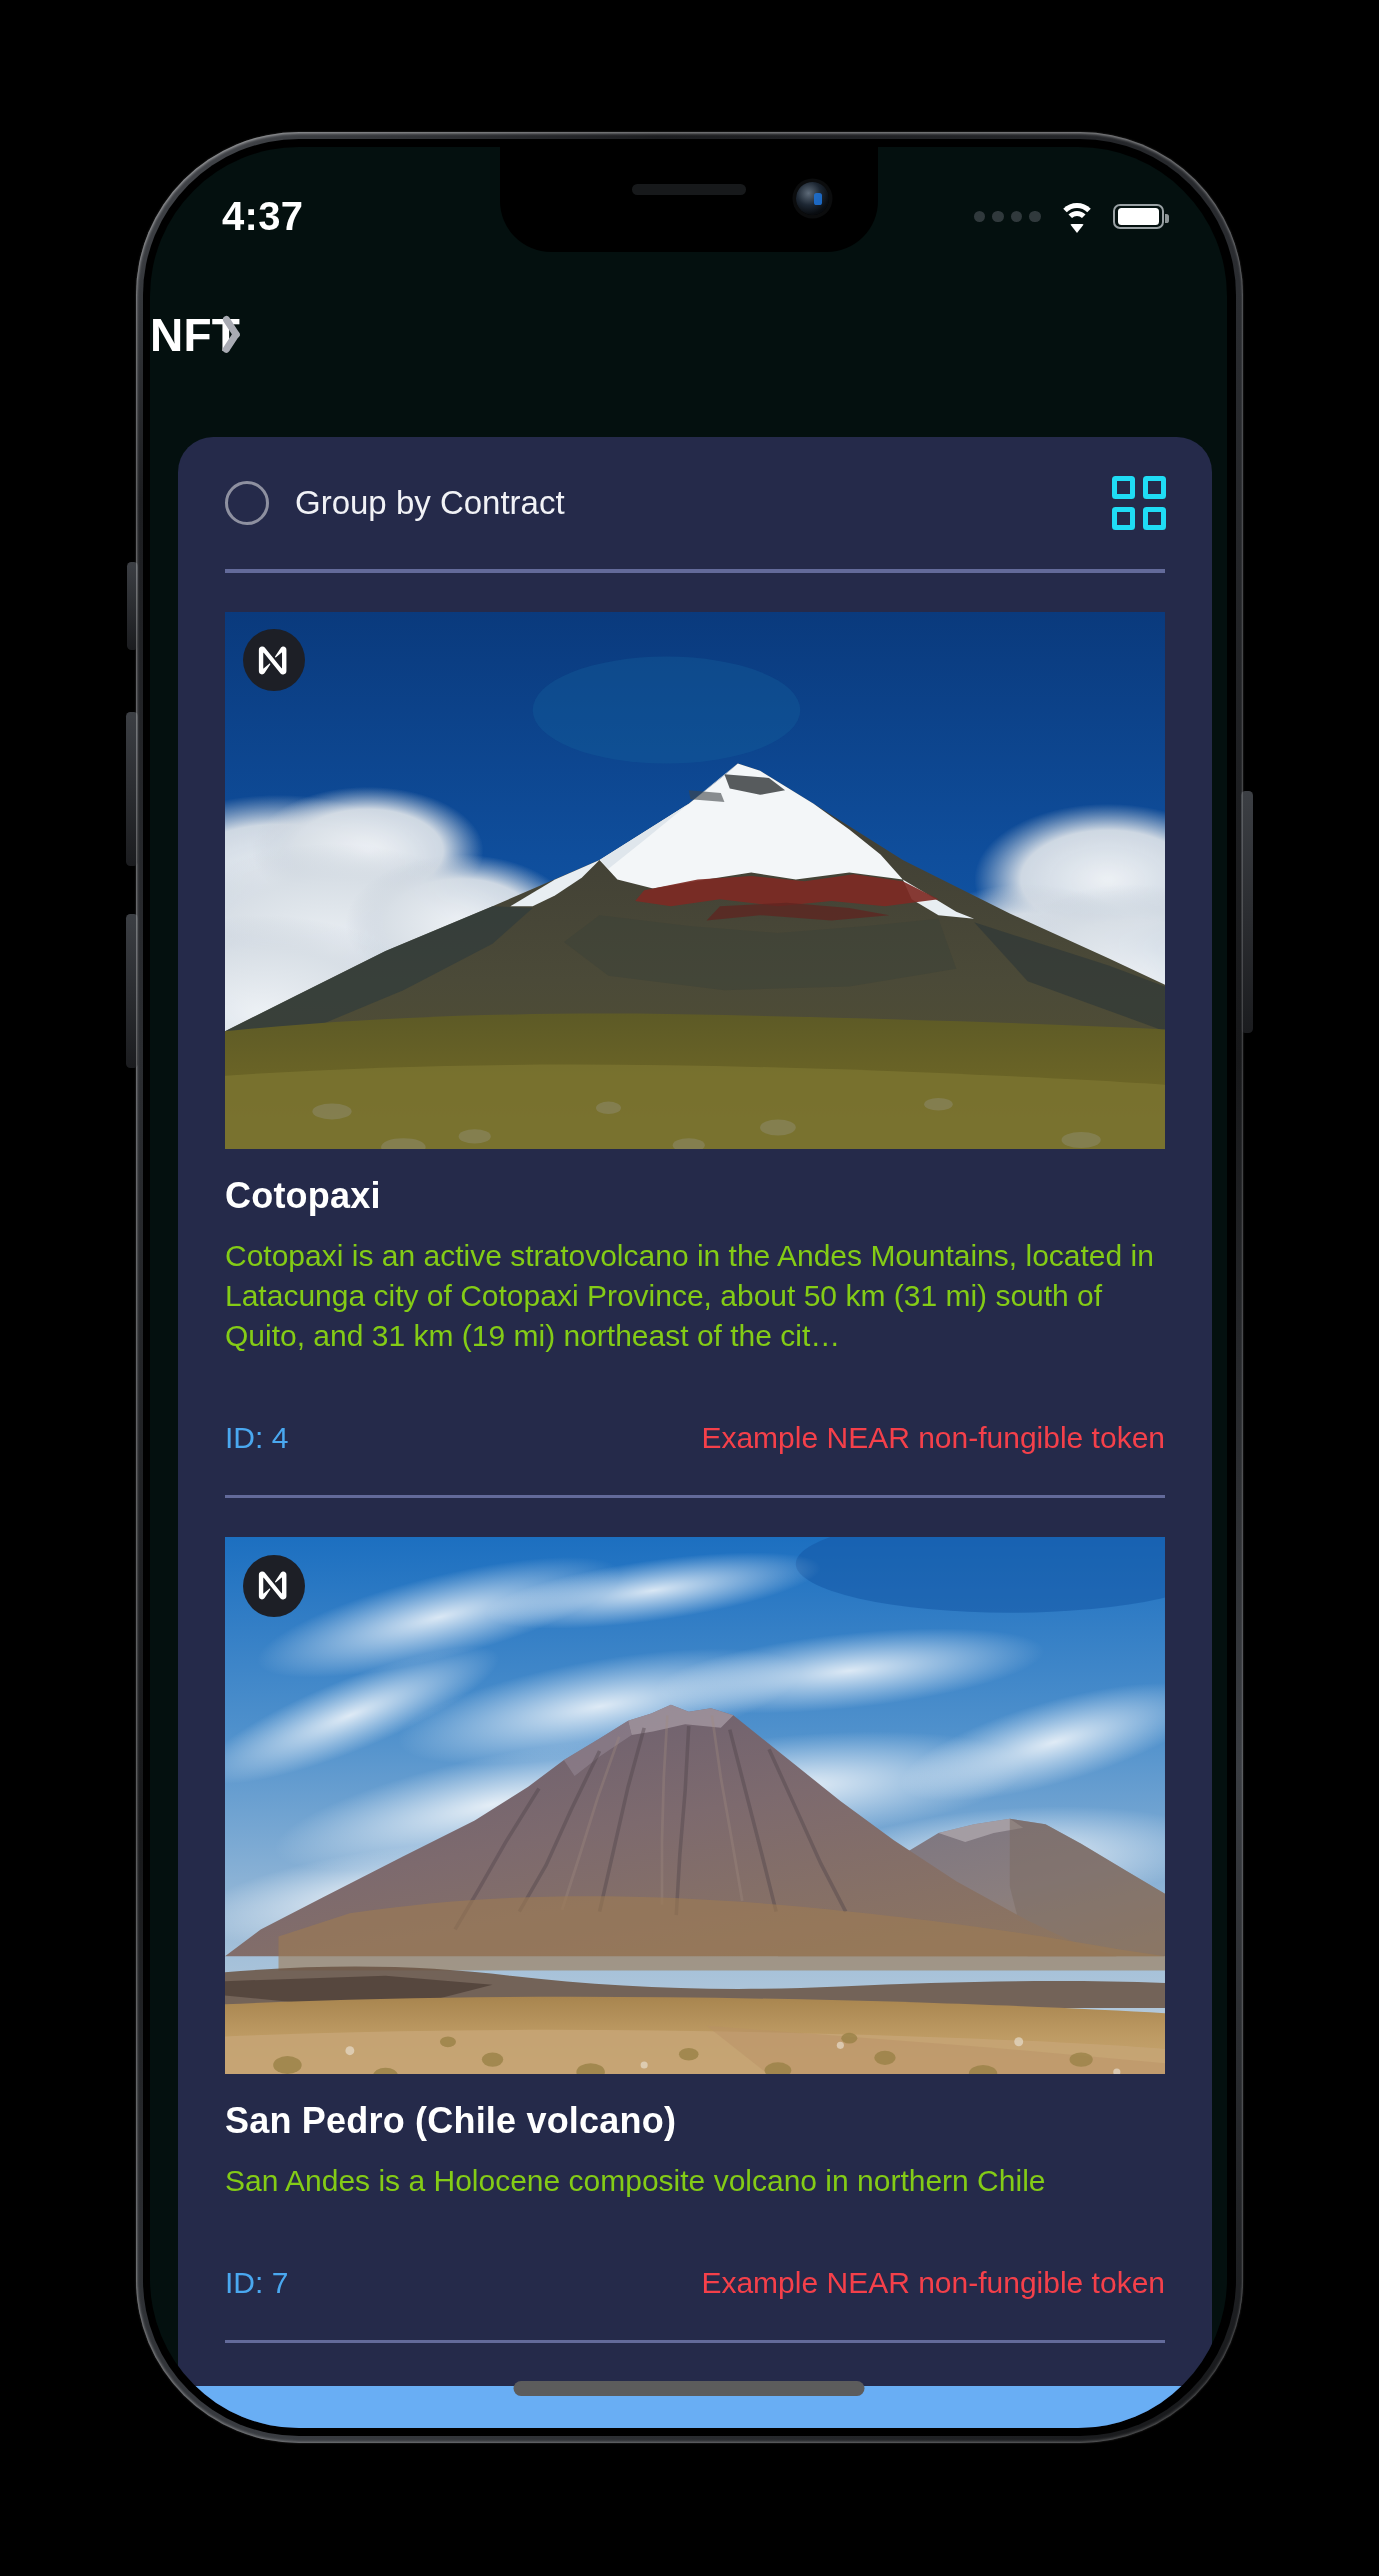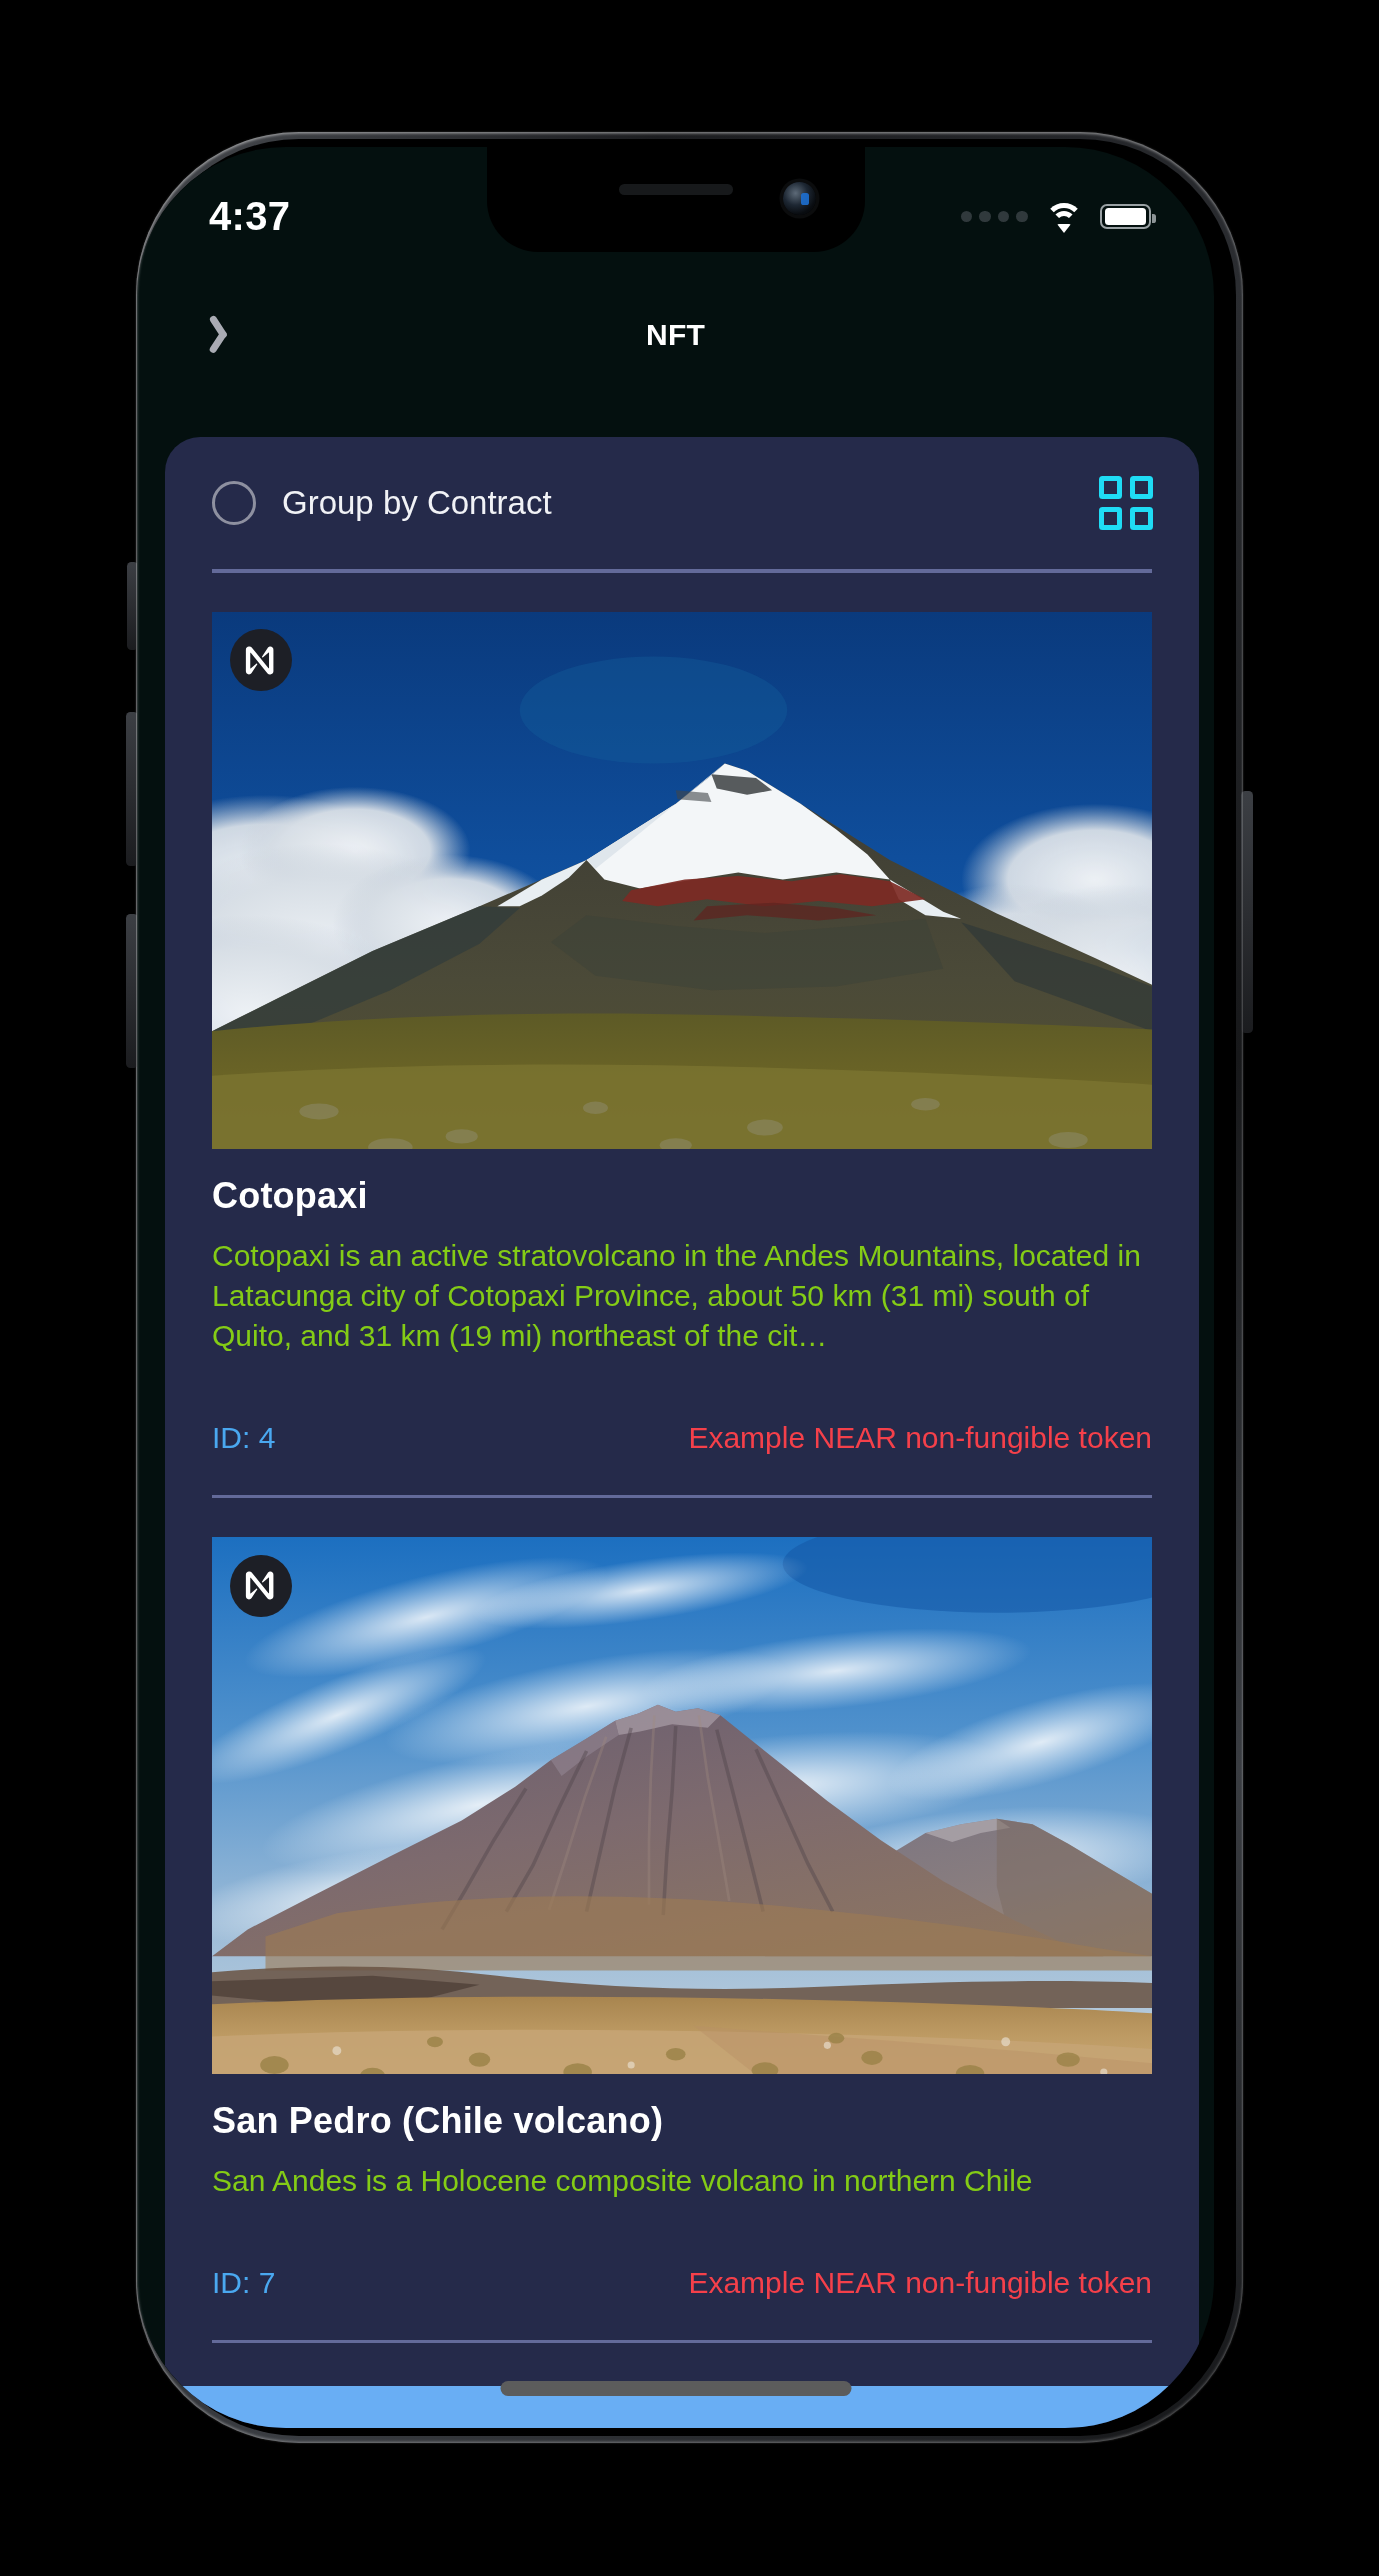--- a/index.html
+++ b/index.html
@@ -22,21 +22,21 @@
     background:linear-gradient(145deg,#4a4d52 0%,#1c1d20 12%,#2b2d31 30%,#17181a 55%,#3a3d42 78%,#141517 100%);
     box-shadow:0 0 1.8px rgba(255,255,255,.25);
   }
   .phone-inner-edge{
     position:absolute; left:143px; top:139px;
     width:1093px; height:2297px;
     border-radius:156px;
     background:#000;
   }
   .phone-bezel{
-    position:absolute; left:137px; top:147px;
+    position:absolute; left:150px; top:147px;
     width:1077px; height:2281px;
     border-radius:149px;
     background:#000;
     overflow:hidden;
     padding-left:47px;
   }
   
   .frame-gloss{
     position:absolute; left:136px; top:132px; width:1107px; height:2311px;
     border-radius:163px; pointer-events:none;
@@ -115,22 +115,22 @@
     position:absolute; left:53px; top:50%; transform:translateY(-50%);
     width:79px; height:79px; display:flex; align-items:center; justify-content:center;
   }
   .chev{ width:23px; height:40px; position:relative; }
   .chev:before,.chev:after{
     content:""; position:absolute; left:3.5px; width:7px; border-radius:3.5px; background:#a9abb3;
   }
   .chev:before{ top:0; height:24.6px; transform-origin:bottom left; transform:rotate(-33deg); }
   .chev:after { bottom:0; height:24.6px; transform-origin:top left; transform:rotate(33deg); }
   .nav-title{
-    width:100%; text-align:center; color:#fff;
-    font-size:30px; font-weight:700; letter-spacing:0.2px;
+    width:100%; text-align:left; color:#fff;
+    font-size:46px; font-weight:700; letter-spacing:0.2px;
   }
 
   
   .panel{
     position:absolute; left:28px; top:290px; width:1034px; height:1991px;
     background:#252a4a; border-radius:35px 35px 0 0; overflow:hidden;
   }
   .panel-scroll{ position:absolute; inset:0; }
 
   

